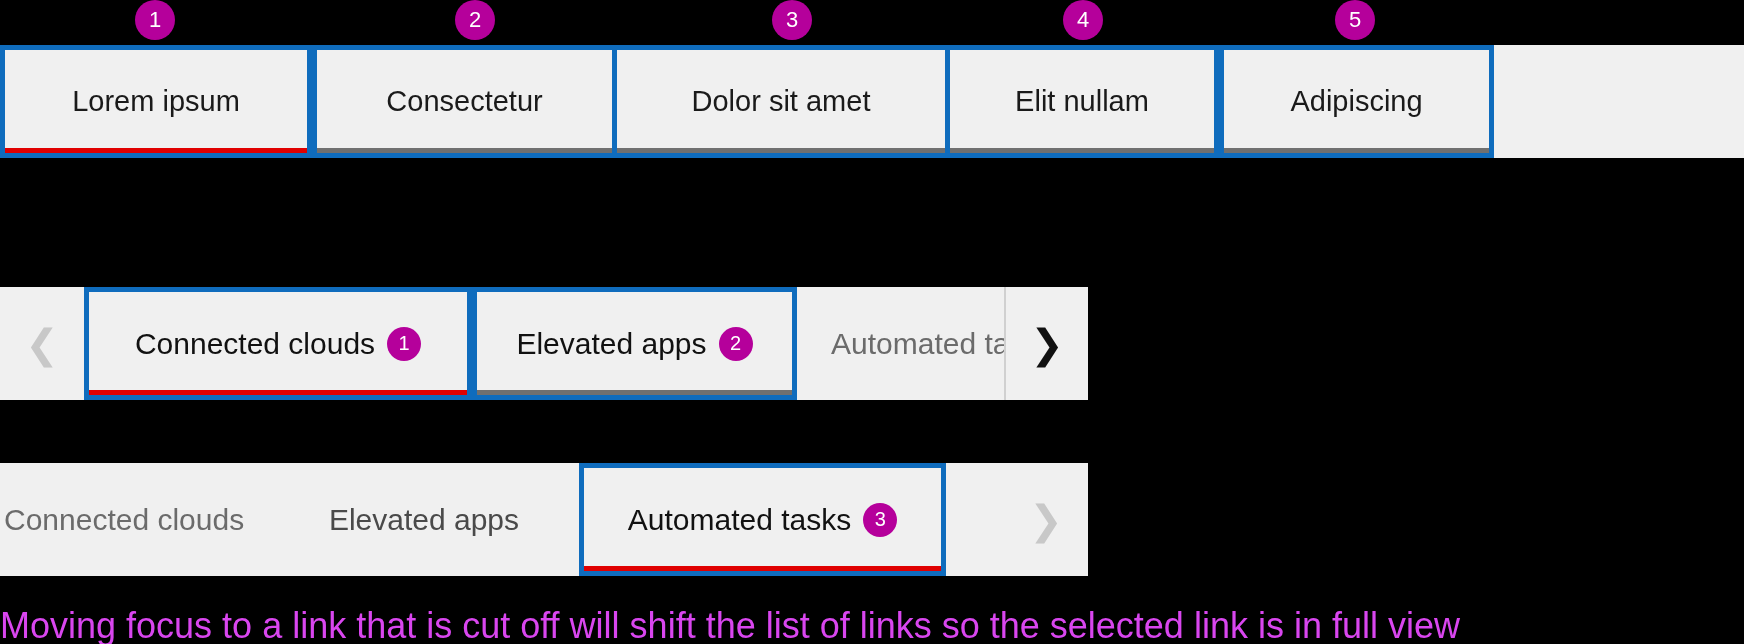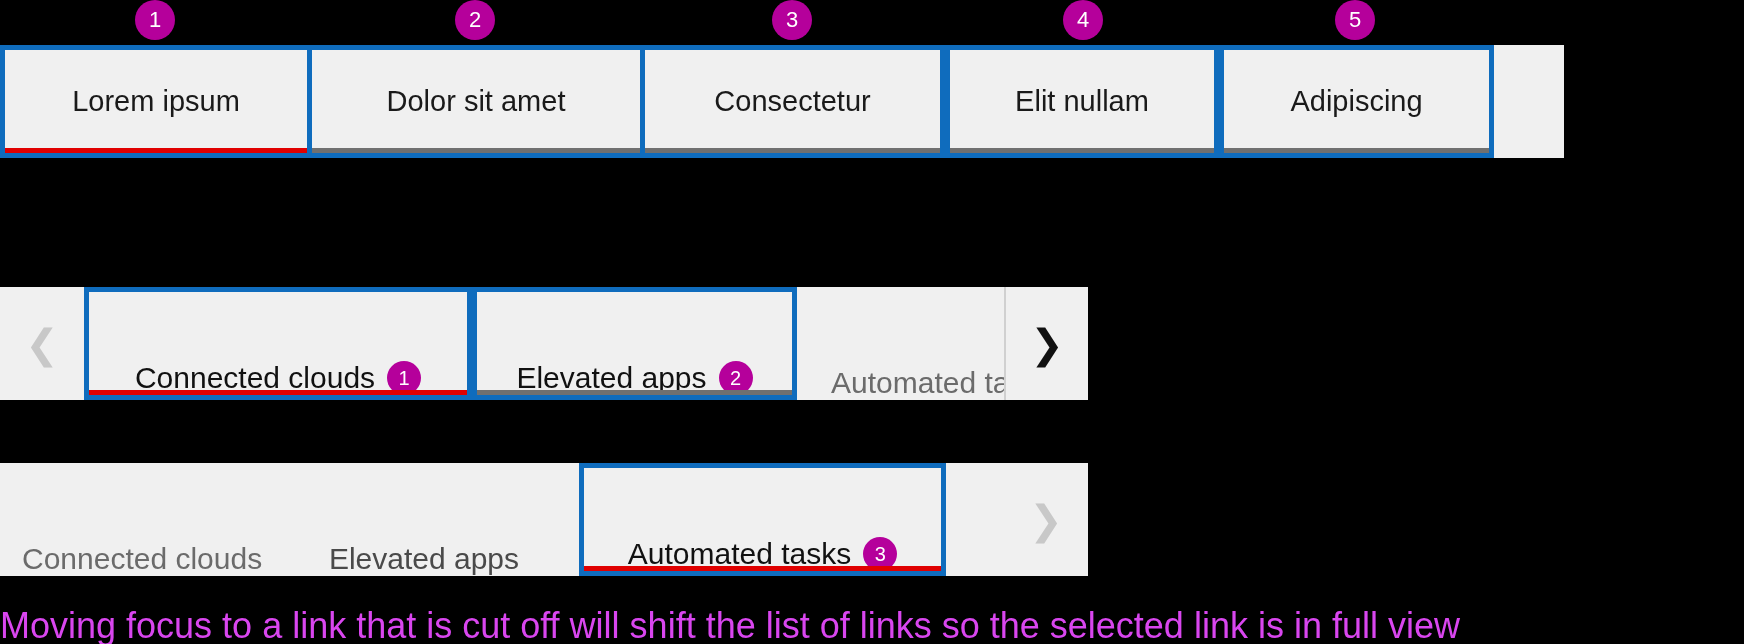--- a/index.html
+++ b/index.html
@@ -47,21 +47,21 @@
     font-size: 20px;
     margin-left: 12px;
     flex: none;
   }
 
   
   .row1 {
     position: absolute;
     left: 0;
     top: 45px;
-    width: 1564px;
+    width: 1744px;
     height: 113px;
     background: #f0f0f0;
     display: flex;
     align-items: stretch;
     justify-content: center;
   }
 
   .r1tab {
     position: relative;
     background: #f0f0f0;
@@ -131,27 +131,27 @@
     flex: 1 1 auto;
     display: flex;
     align-items: stretch;
     overflow: hidden;
   }
 
   .link {
     position: relative;
     flex: none;
     display: flex;
-    align-items: flex-end;
+    align-items: center;
     justify-content: center;
     font-size: 30px;
     color: #3a3a3a;
     background: #f0f0f0;
     white-space: nowrap;
-    padding: 0 38px;
+    padding: 0 20px;
   }
   .link.focused {
     border: 5px solid #0f6cbd;
     color: #111111;
   }
   .link.plain { color: #4a4a4a; }
 
   
   .link.clipped {
     overflow: hidden;
@@ -185,27 +185,27 @@
   <div class="badge" style="left:1063px; top:0px;">4</div>
   <div class="badge" style="left:1335px; top:0px;">5</div>
 
   <div class="row1">
 
     <div class="r1tab ring-full" style="width:312px;">
       <span>Lorem ipsum</span>
       <span class="ul ul-sel"></span>
     </div>
 
+    <div class="r1tab ring-full" style="width:305px;">
+      <span>Consectetur</span>
+      <span class="ul ul-unsel"></span>
+    </div>
+
     <div class="r1tab ring-tb" style="width:328px;">
       <span>Dolor sit amet</span>
-      <span class="ul ul-unsel"></span>
-    </div>
-
-    <div class="r1tab ring-full" style="width:305px;">
-      <span>Consectetur</span>
       <span class="ul ul-unsel"></span>
     </div>
 
     <div class="r1tab ring-full" style="width:274px;">
       <span>Elit nullam</span>
       <span class="ul ul-unsel"></span>
     </div>
 
     <div class="r1tab ring-full" style="width:275px;">
       <span>Adipiscing</span>

